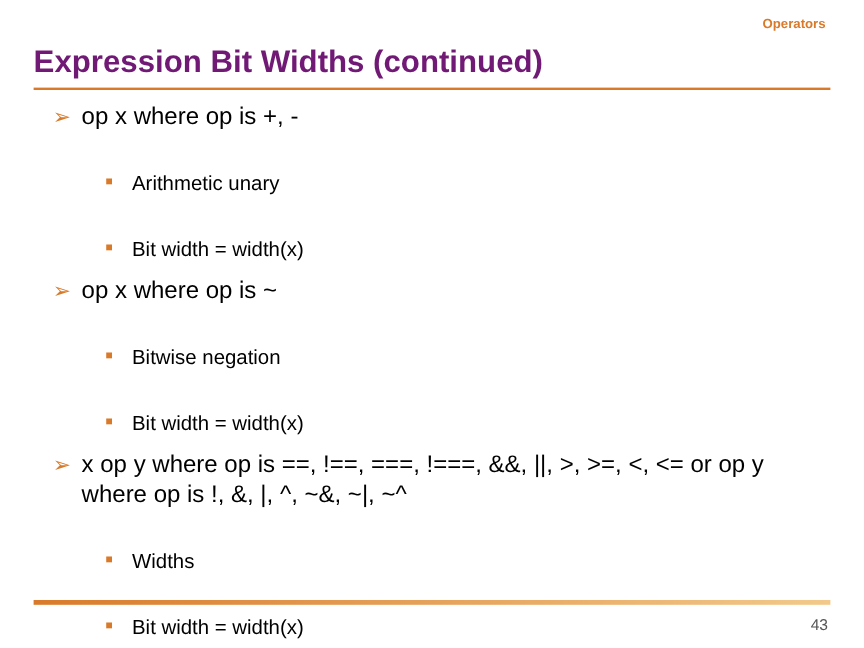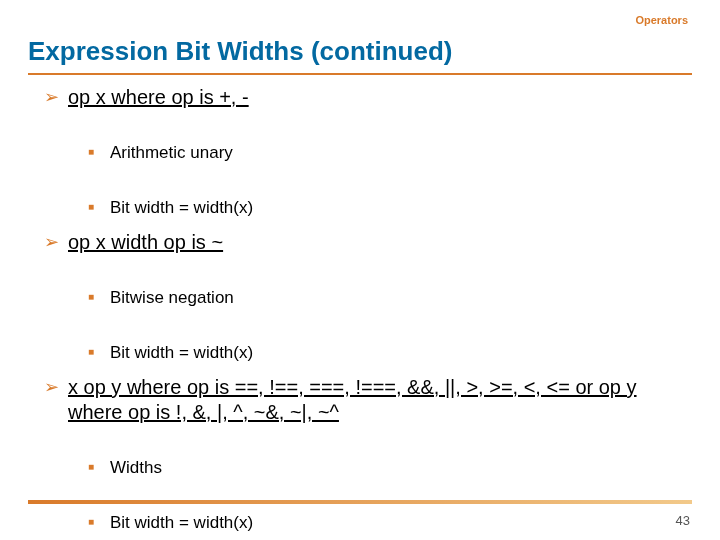--- a/index.html
+++ b/index.html
@@ -24,39 +24,38 @@
     top: 14px;
     right: 32px;
     font-size: 11px;
     font-weight: bold;
     color: #d97a2a;
     font-family: "Comic Sans MS", cursive, sans-serif;
   }
   .title {
     font-size: 26px;
     font-weight: bold;
-    color: #0369a1;
+    color: #701a75;
     margin: 18px 0 6px 0;
     font-family: Arial, Helvetica, sans-serif;
   }
   .rule-top {
     height: 0;
     border-top: 2px solid #d97a2a;
     margin: 2px 0 10px 0;
   }
   .content {
     padding-left: 16px;
   }
   .l1 {
     font-size: 20px;
     line-height: 1.25;
     margin: 2px 0 2px 0;
     padding-left: 24px;
     position: relative;
-    text-decoration: underline;
   }
   .l1::before {
     content: "➢";
     position: absolute;
     left: 0;
     top: 1px;
     color: #d97a2a;
     font-size: 18px;
   }
   .l2-group {
@@ -103,21 +102,21 @@
   <div class="rule-top"></div>
 
   <div class="content">
 
     <div class="l1">op x where op is +, -</div>
     <div class="l2-group">
       <div class="l2">Arithmetic unary</div>
       <div class="l2">Bit width = width(x)</div>
     </div>
 
-    <div class="l1">op x width op is ~</div>
+    <div class="l1">op x where op is ~</div>
     <div class="l2-group">
       <div class="l2">Bitwise negation</div>
       <div class="l2">Bit width = width(x)</div>
     </div>
 
     <div class="l1">x op y where op is ==, !==, ===, !===, &amp;&amp;, ||, &gt;, &gt;=, &lt;, &lt;= or op y where op is !, &amp;, |, ^, ~&amp;, ~|, ~^</div>
 
     <div class="l2-group">
       <div class="l2">Widths</div>
       <div class="l2">Bit width = width(x)</div>

